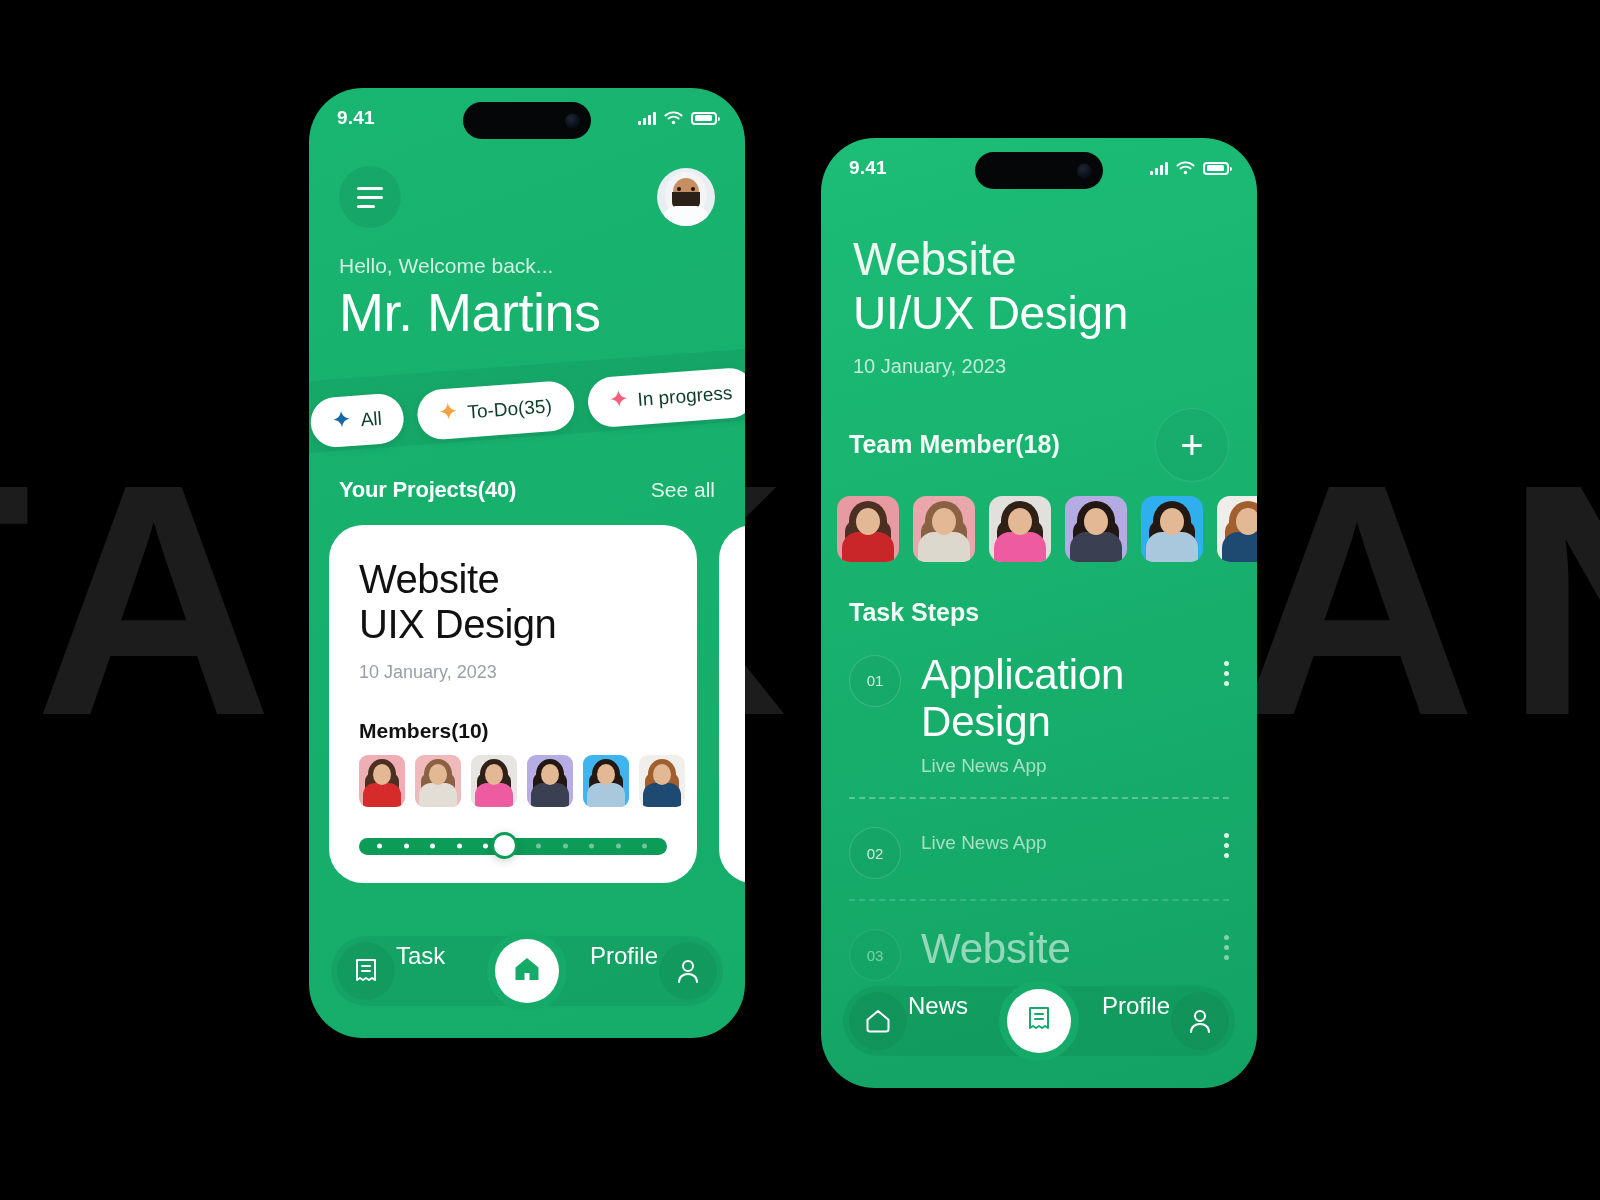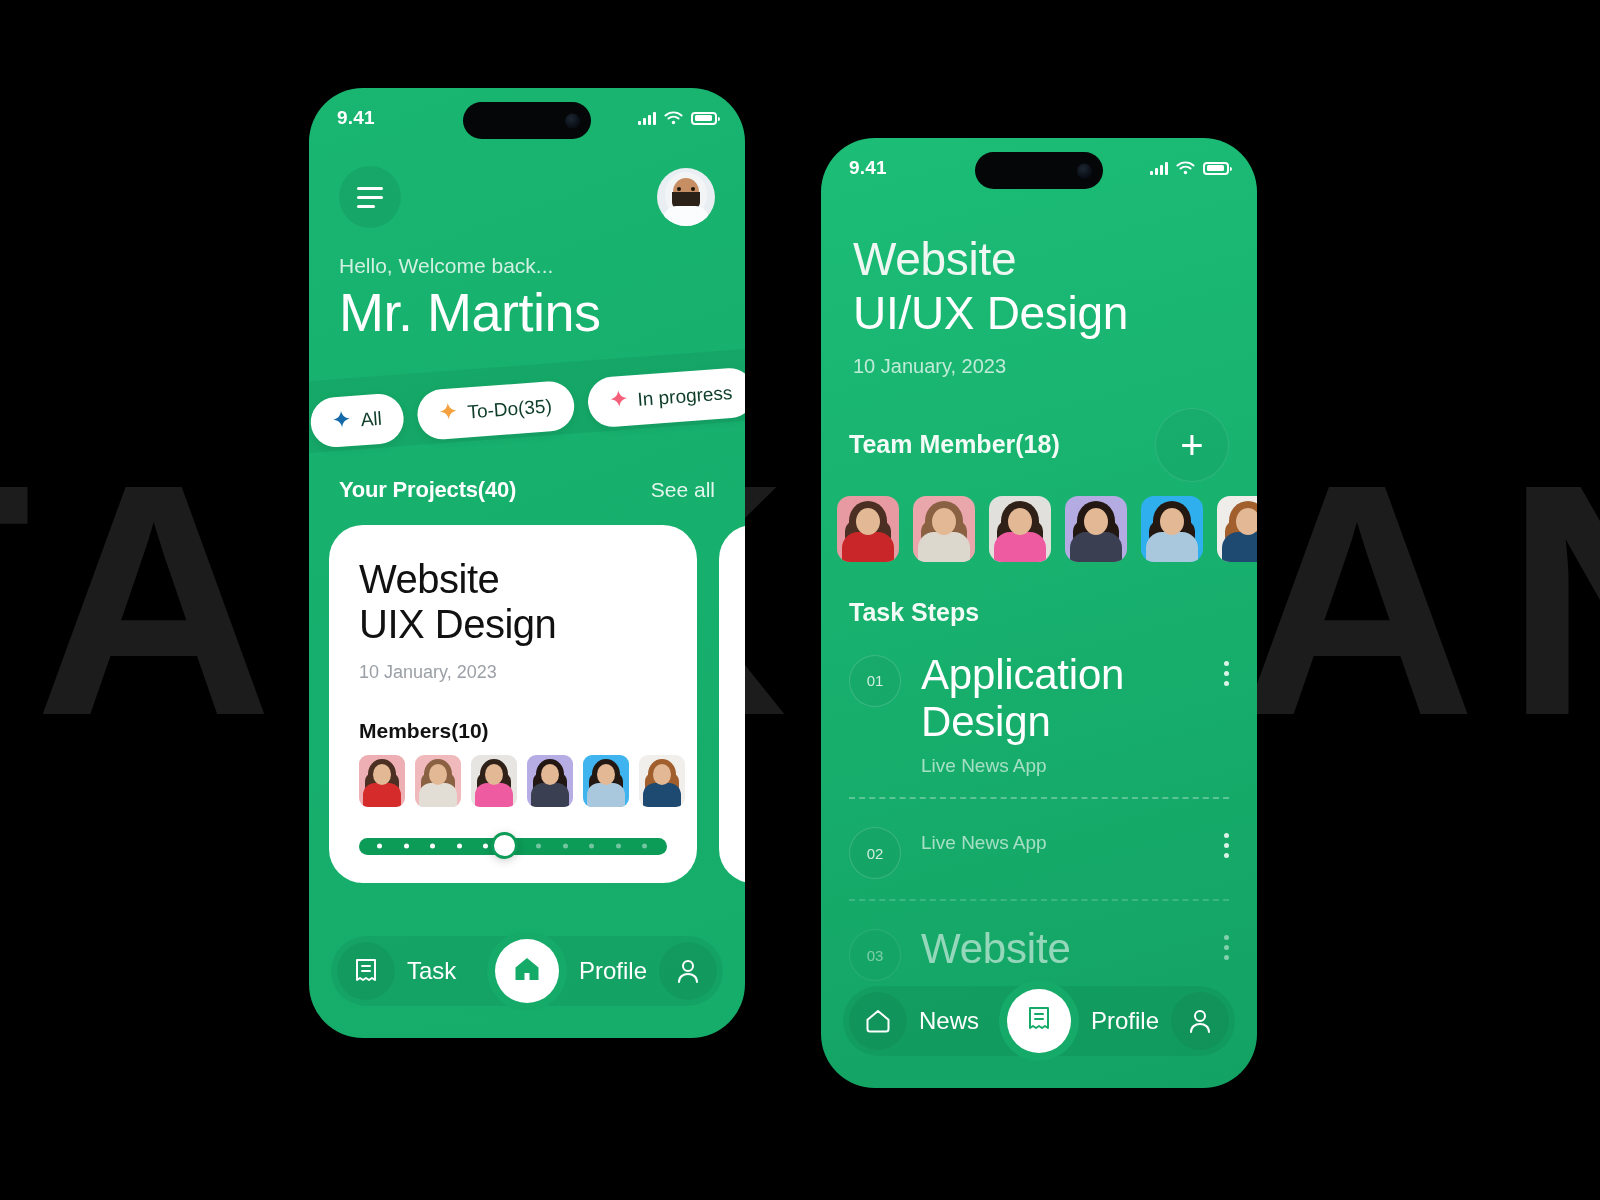--- a/index.html
+++ b/index.html
@@ -178,21 +178,21 @@
   .bnav { position:absolute; left: 22px; right: 22px; bottom: 32px; height: 70px; }
   .bnav-pill {
     position:absolute; inset:0;
     background: rgba(0,0,0,0.055);
     border-radius: 36px;
   }
   .bnav-inner {
     position:absolute; inset:0; display:flex; align-items:center;
     justify-content:space-between; padding: 0 6px;
   }
-  .bnav-side { display:flex; align-items:center; gap: 12px; }
+  .bnav-side { display:flex; gap: 1px; }
   .bnav-circle {
     width: 58px; height: 58px; border-radius:50%;
     background: rgba(0,0,0,0.05);
     display:flex; align-items:center; justify-content:center;
   }
   .bnav-text { font-size: 24px; color:#fff; font-weight:400;}
   .bnav-center {
     position:absolute; left:50%; top:50%; transform:translate(-50%,-50%);
     width: 64px; height: 64px; border-radius: 50%;
     background:#fff; display:flex; align-items:center; justify-content:center;

